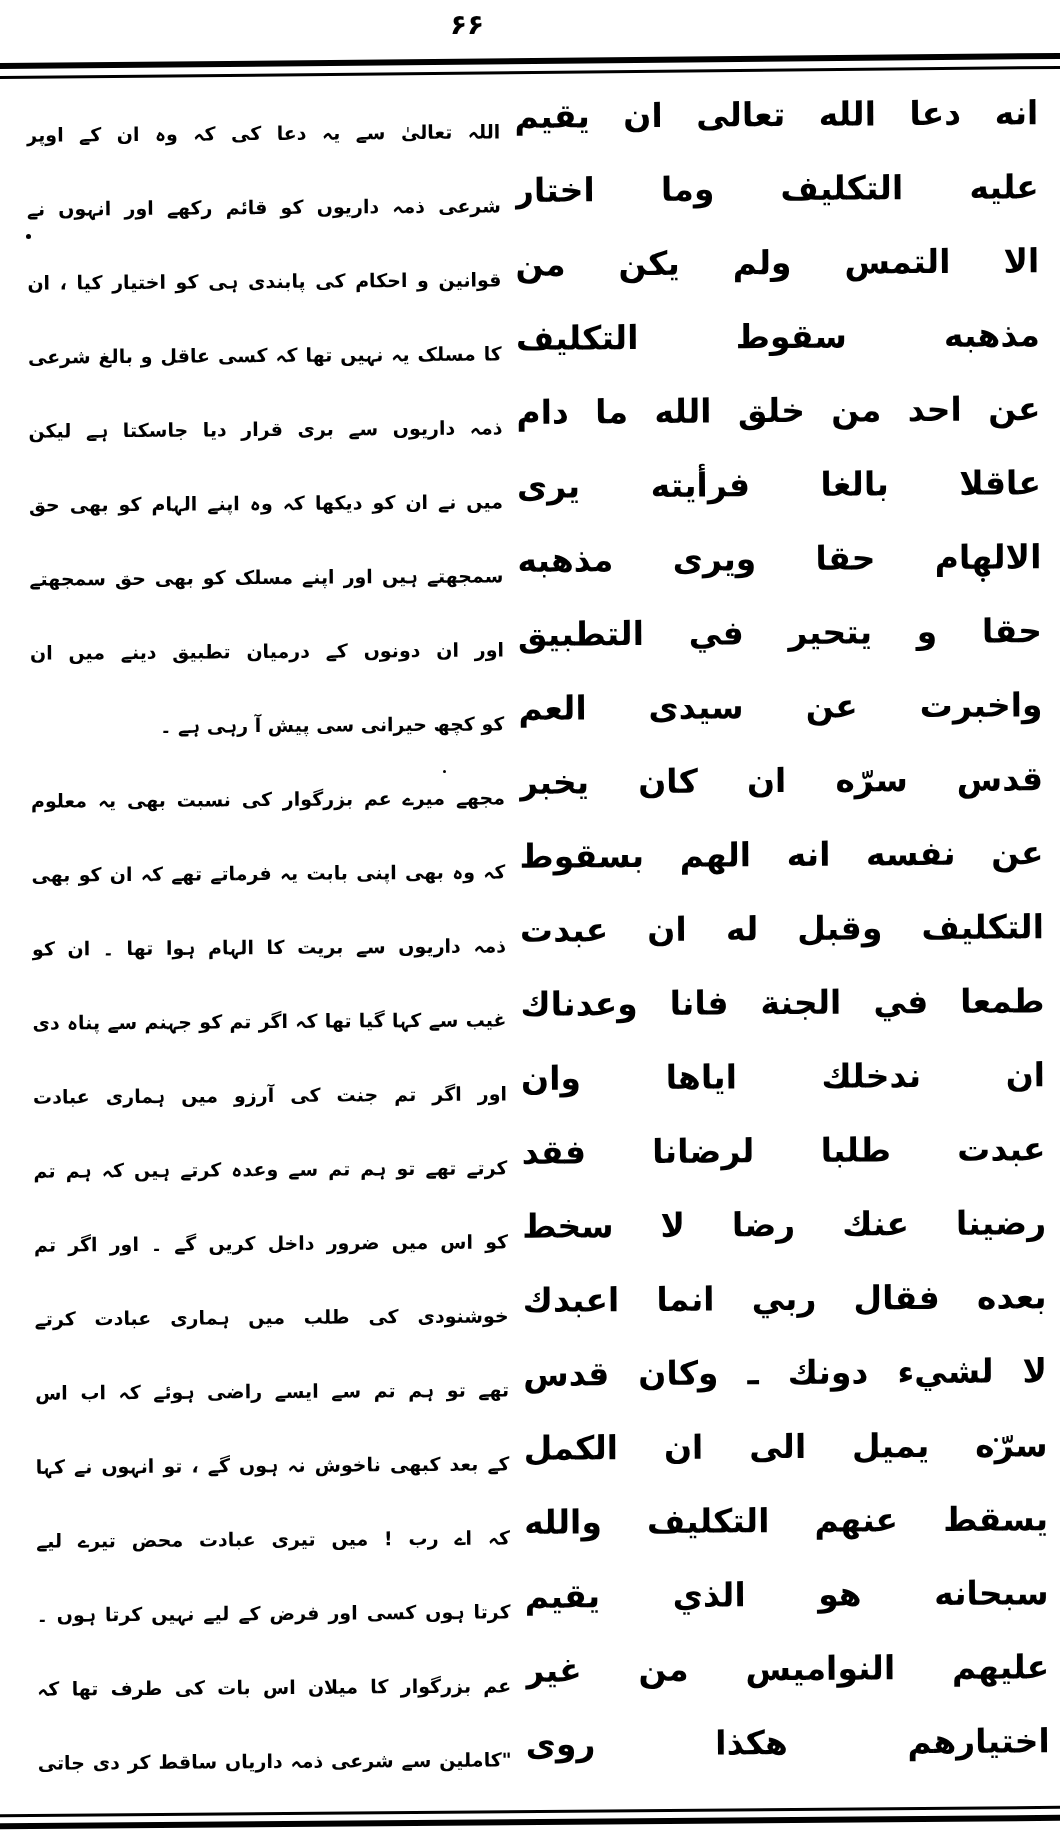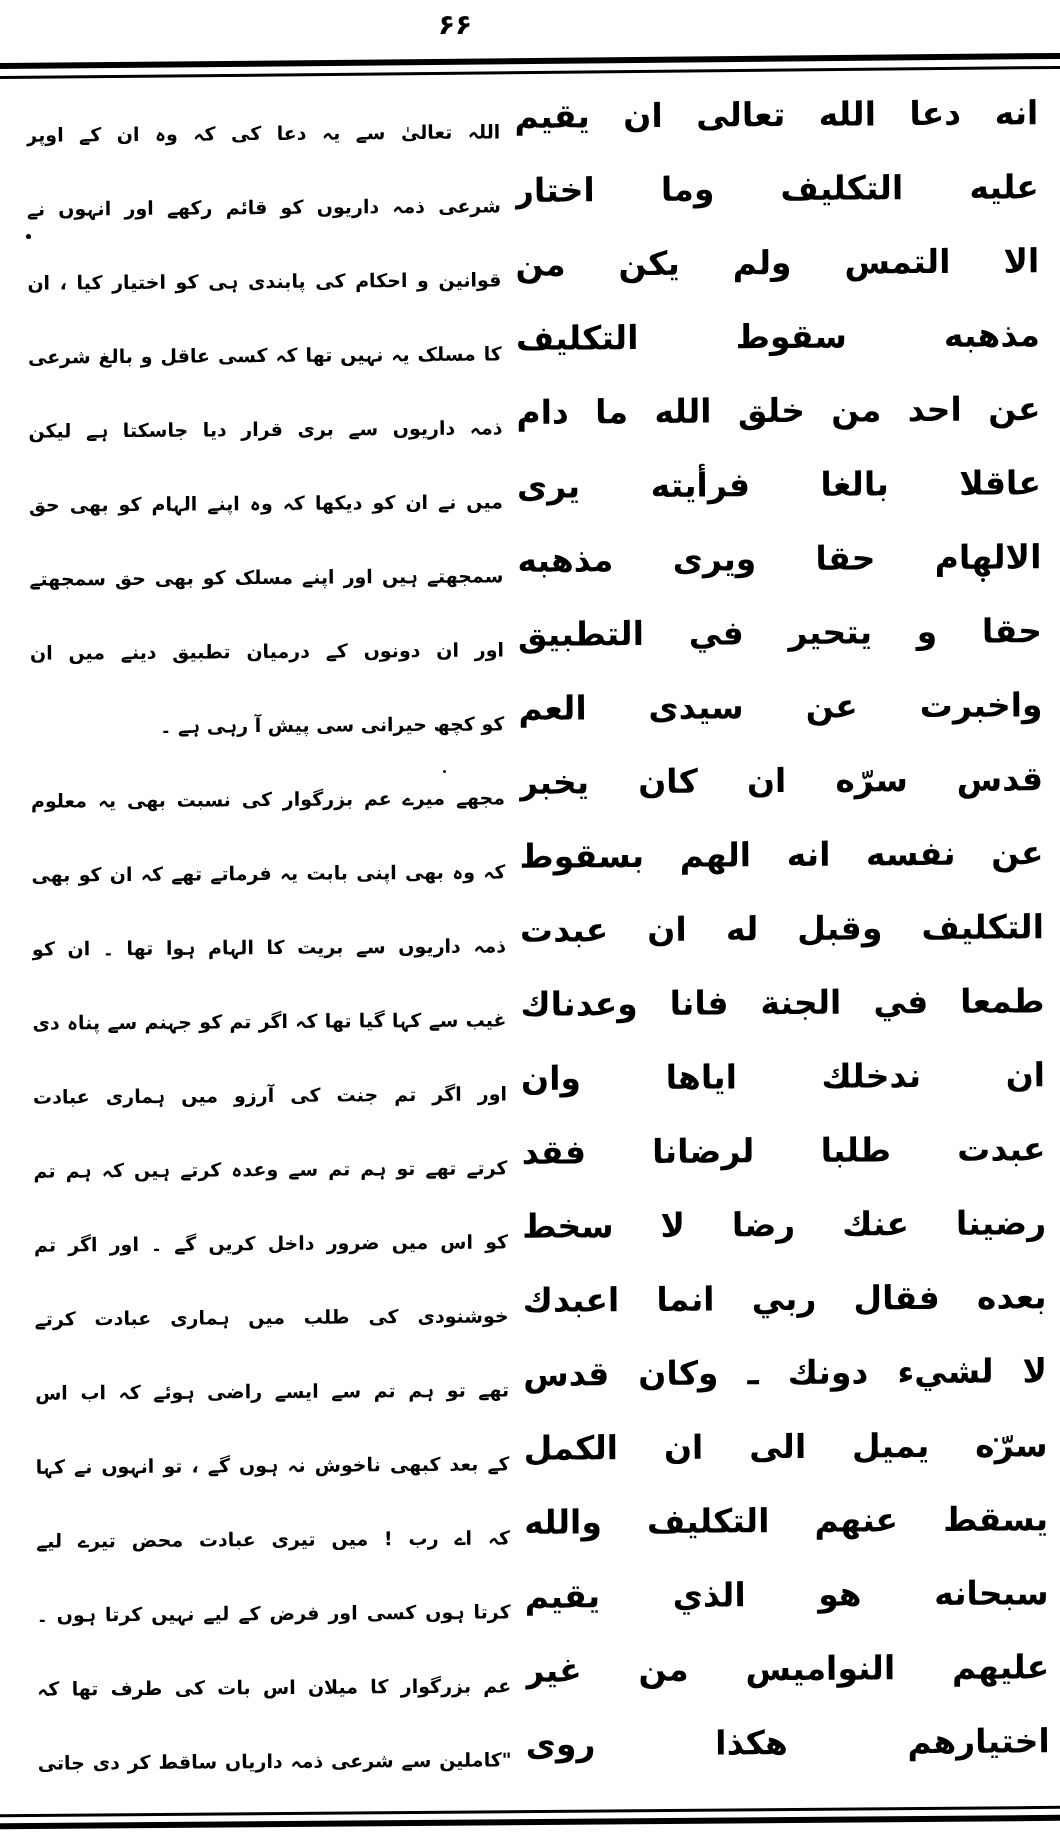--- a/index.html
+++ b/index.html
@@ -5,21 +5,21 @@
   html,body{margin:0;padding:0;background:#ffffff;}
   .page{
     position:relative;
     width:1060px;height:1847px;
     background:#ffffff;
     overflow:hidden;
     color:#000;
     font-family:"DejaVu Sans",sans-serif;
   }
   .pageno{
-    position:absolute;top:8px;left:375px;width:160px;
+    position:absolute;top:8px;left:387px;width:160px;
     text-align:center;font-size:28px;font-weight:bold;
     letter-spacing:2px;
   }
   .rule{position:absolute;left:-6px;width:1072px;}
   .rule .rl{background:#000;}
   .top-rule{top:58px;transform:rotate(-0.55deg);}
   .top-rule .r1{height:6px;}
   .top-rule .r2{height:3px;margin-top:7px;}
   .bot-rule{top:1810px;transform:rotate(-0.45deg);}
   .bot-rule .r1{height:3px;}

